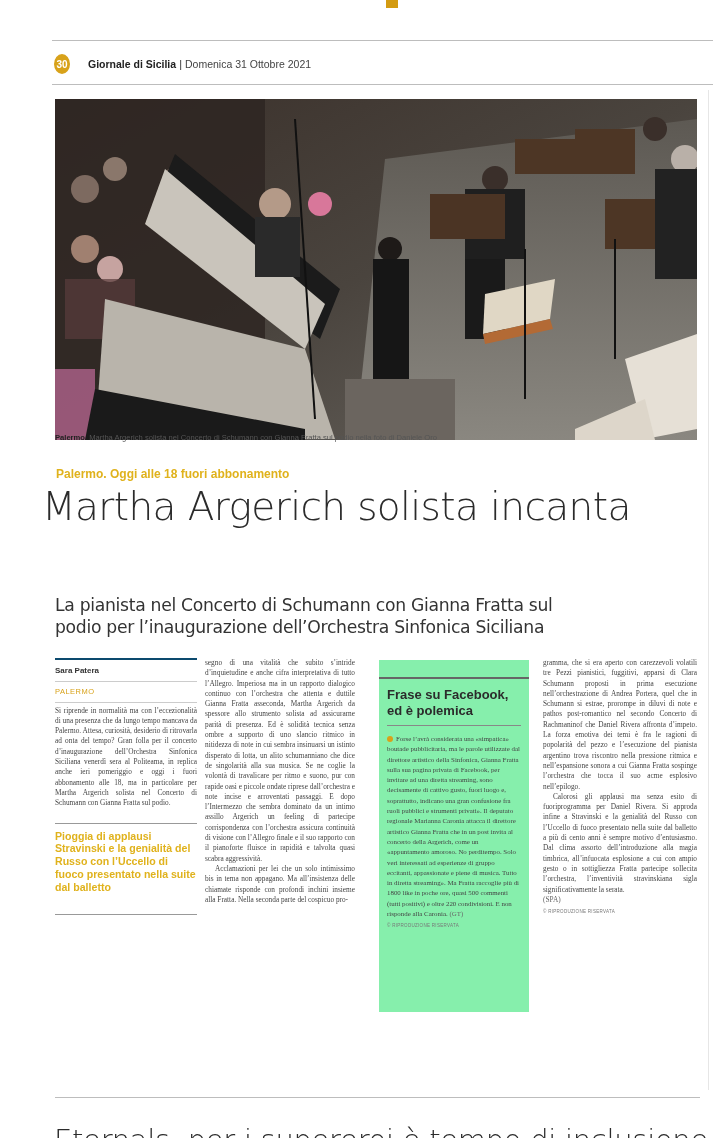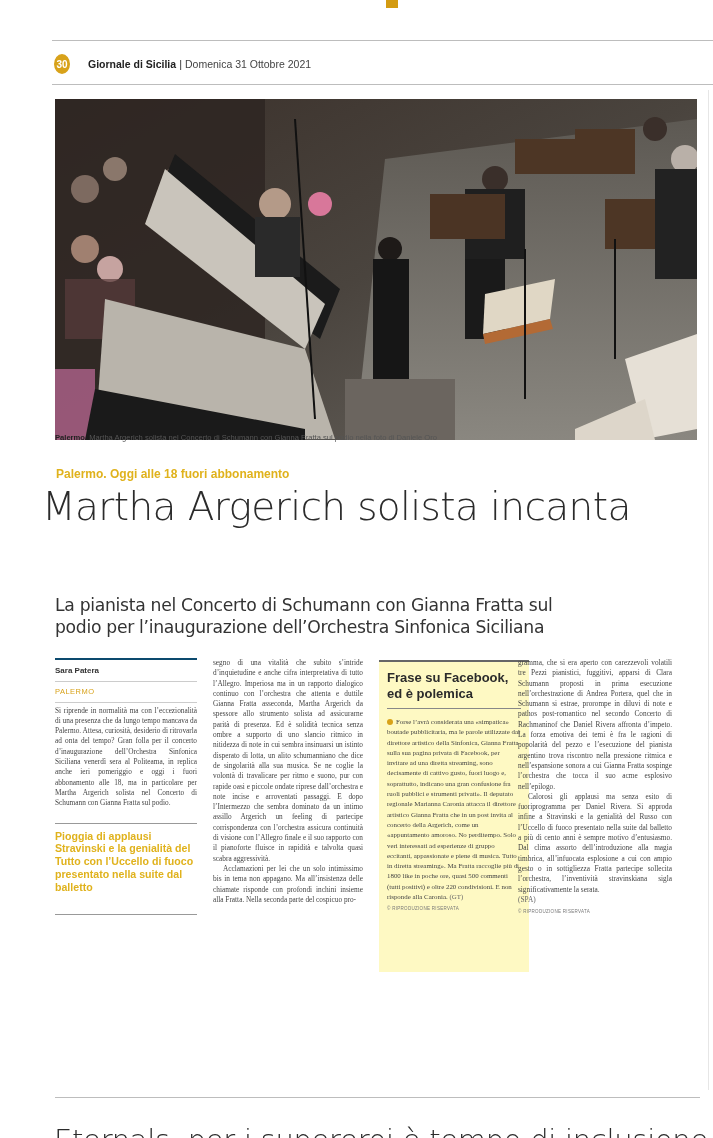--- a/index.html
+++ b/index.html
@@ -17,26 +17,26 @@
   .caption b { color: #222; }
   .kicker { position: absolute; left: 56px; top: 467px; font-family: "Liberation Sans", sans-serif; font-size: 12px; font-weight: bold; color: #e0b21c; white-space: nowrap; text-align: center; }
   .headline { position: absolute; left: 42px; top: 485px; width: 660px; font-family: "DejaVu Sans", sans-serif; font-weight: 300; font-size: 39px; line-height: 44px; color: #2b2b2b; letter-spacing: -0.6px; }
   .headline div { white-space: nowrap; }
   .subhead { position: absolute; left: 55px; top: 594px; width: 660px; font-family: "DejaVu Sans", sans-serif; font-size: 17.2px; line-height: 22px; color: #333; letter-spacing: -0.3px; }
   .subhead div { white-space: nowrap; }
   .col { position: absolute; top: 658px; font-size: 7.3px; line-height: 10.3px; color: #444; text-align: justify; hyphens: auto; }
   .col p { margin: 0; text-indent: 0; }
   .col p.indent { text-indent: 10px; }
   .c1 { left: 55px; width: 142px; }
-  .c2 { left: 213px; width: 150px; }
-  .c4 { left: 518px; width: 154px; }
+  .c2 { left: 205px; width: 150px; }
+  .c4 { left: 543px; width: 154px; }
   .byline { font-family: "Liberation Sans", sans-serif; font-weight: bold; font-size: 8px; color: #333; border-top: 2px solid #0c4a6e; padding-top: 6px; padding-bottom: 5px; border-bottom: 1px solid #ccc; }
   .dateline { font-family: "Liberation Sans", sans-serif; font-weight: normal; font-size: 7.5px; color: #d8a21a; padding: 5px 0 4px; border-bottom: 1px solid #ccc; margin-bottom: 3px; letter-spacing: 0.5px; }
   .pullquote { margin-top: 14px; border-top: 1px solid #999; padding-top: 6px; font-family: "Liberation Sans", sans-serif; font-weight: bold; font-size: 10.6px; line-height: 12.8px; color: #e0b21c; text-align: left; border-bottom: 1px solid #999; padding-bottom: 20px; }
-  .sidebar { position: absolute; left: 379px; top: 660px; width: 150px; height: 312px; background: #fef9c3; padding: 0 8px; box-sizing: border-box; }
+  .sidebar { position: absolute; left: 379px; top: 660px; width: 150px; height: 352px; background: #86efac; padding: 17px 8px; box-sizing: border-box; }
   .sidebar-top { height: 2px; background: #666; margin: 0 -8px; }
   .sidebar-title { font-family: "Liberation Sans", sans-serif; font-weight: bold; font-size: 13px; line-height: 16px; color: #2b2b2b; margin-top: 8px; padding-bottom: 6px; border-bottom: 1px solid #888; }
   .sidebar-body { margin-top: 8px; font-size: 6.9px; line-height: 10.3px; color: #444; text-align: left; }
   .dot { display: inline-block; width: 6px; height: 6px; border-radius: 50%; background: #d8a21a; margin-right: 3px; vertical-align: middle; }
   .copyright { font-family: "Liberation Sans", sans-serif; font-size: 4.5px; color: #777; letter-spacing: 0.3px; margin-top: 2px; }
   .signature { color: #666; }
   .bottom-rule { position: absolute; left: 55px; width: 645px; top: 1097px; height: 1px; background: #bdbdbd; }
   .kicker2 { position: absolute; left: 56px; top: 1144px; font-family: "Liberation Sans", sans-serif; font-size: 8.6px; font-weight: bold; color: #e0b21c; white-space: nowrap; font-style: italic; }
   .headline2 { position: absolute; left: 54px; top: 1124px; font-family: "DejaVu Sans", sans-serif; font-weight: 300; font-size: 29px; line-height: 32px; color: #2b2b2b; white-space: nowrap; letter-spacing: -0.3px; }
   .right-edge { position: absolute; left: 708px; top: 90px; width: 1px; height: 1000px; background: #e6e6e6; }
@@ -124,21 +124,21 @@
   <div>La pianista nel Concerto di Schumann con Gianna Fratta sul</div>
   <div>podio per l’inaugurazione dell’Orchestra Sinfonica Siciliana</div>
 </div>
 
 <div class="col c1">
   <div class="byline">Sara Patera</div>
   <div class="dateline">PALERMO</div>
   <p>Si riprende in normalità ma con l’eccezionalità di una presenza che da lungo tempo mancava da Palermo. Attesa, curiosità, desiderio di ritrovarla ad onta del tempo? Gran folla per il concerto d’inaugurazione dell’Orchestra Sinfonica Siciliana venerdì sera al Politeama, in replica anche ieri pomeriggio e oggi i fuori abbonamento alle 18, ma in particolare per Martha Argerich solista nel Concerto di Schumann con Gianna Fratta sul podio.</p>
   <div class="pullquote">
     <div>Pioggia di applausi</div>
-    <div>Stravinski e la genialità del Tutto con l’Uccello di fuoco presentato nella suite dal balletto</div>
+    <div>Stravinski e la genialità del Russo con l’Uccello di fuoco presentato nella suite dal balletto</div>
   </div>
 </div>
 
 <div class="col c2">
   <p>segno di una vitalità che subito s’intride d’inquietudine e anche cifra interpretativa di tutto l’Allegro. Imperiosa ma in un rapporto dialogico continuo con l’orchestra che attenta e duttile Gianna Fratta asseconda, Martha Argerich da spessore allo strumento solista ad assicurarne parità di presenza. Ed è solidità tecnica senza ombre a supporto di uno slancio ritmico in nitidezza di note in cui sembra insinuarsi un istinto disperato di lotta, un alito schumanniano che dice de singolarità alla sua musica. Se ne coglie la volontà di travalicare per ritmo e suono, pur con rapide oasi e piccole ondate riprese dall’orchestra e note incise e arroventati passaggi. E dopo l’Intermezzo che sembra dominato da un intimo assillo Argerich un feeling di partecipe corrispondenza con l’orchestra assicura continuità di visione con l’Allegro finale e il suo rapporto con il pianoforte fluisce in rapidità e talvolta quasi scabra aggressività.</p>
   <p class="indent">Acclamazioni per lei che un solo intimissimo bis in tema non appagano. Ma all’insistenza delle chiamate risponde con profondi inchini insieme alla Fratta. Nella seconda parte del cospicuo pro-</p>
 </div>
 
 <div class="sidebar">
   <div class="sidebar-top"></div>

